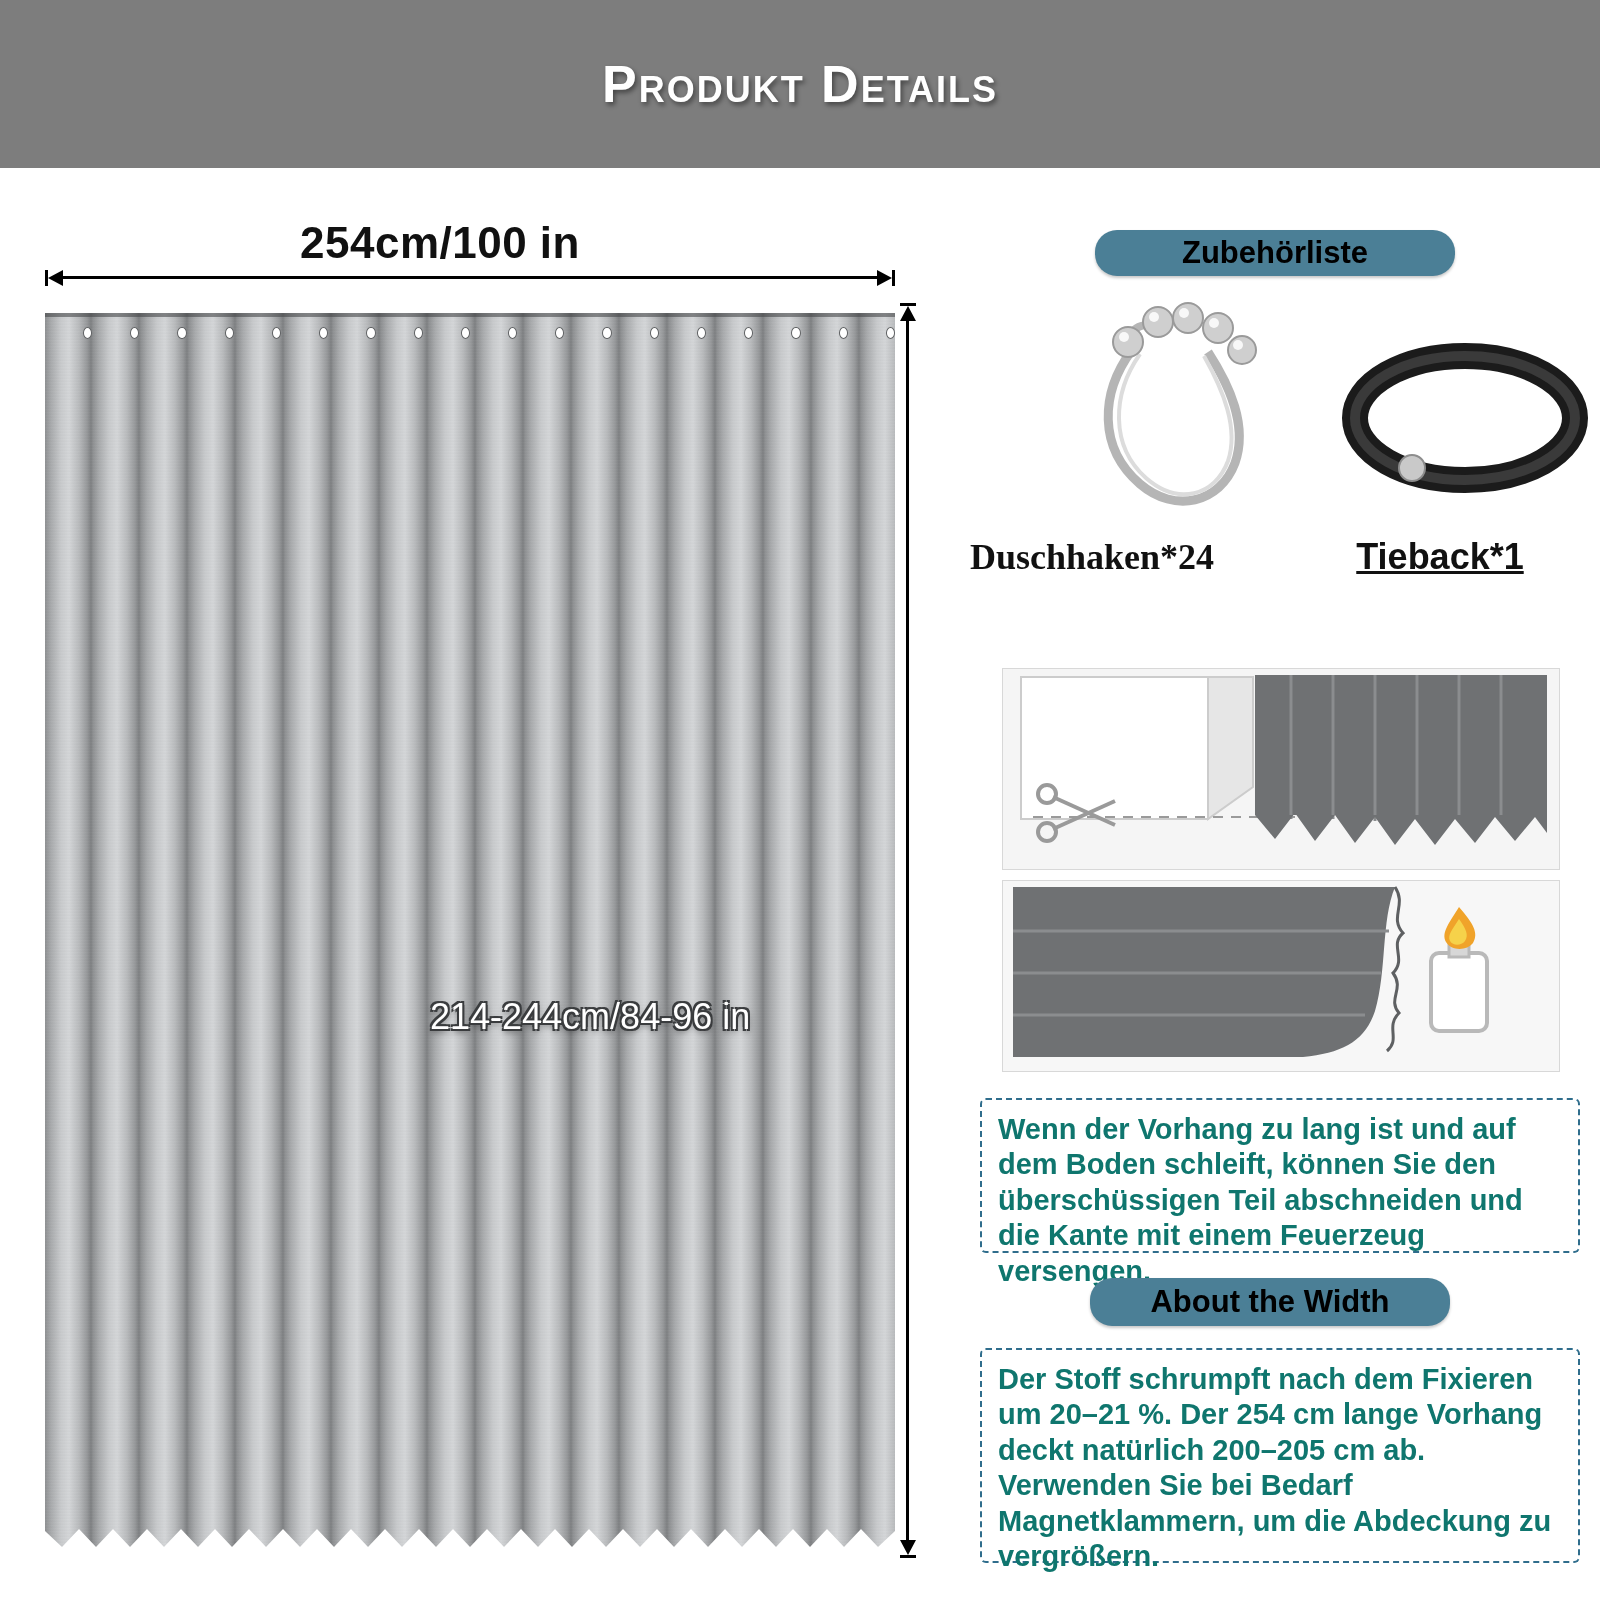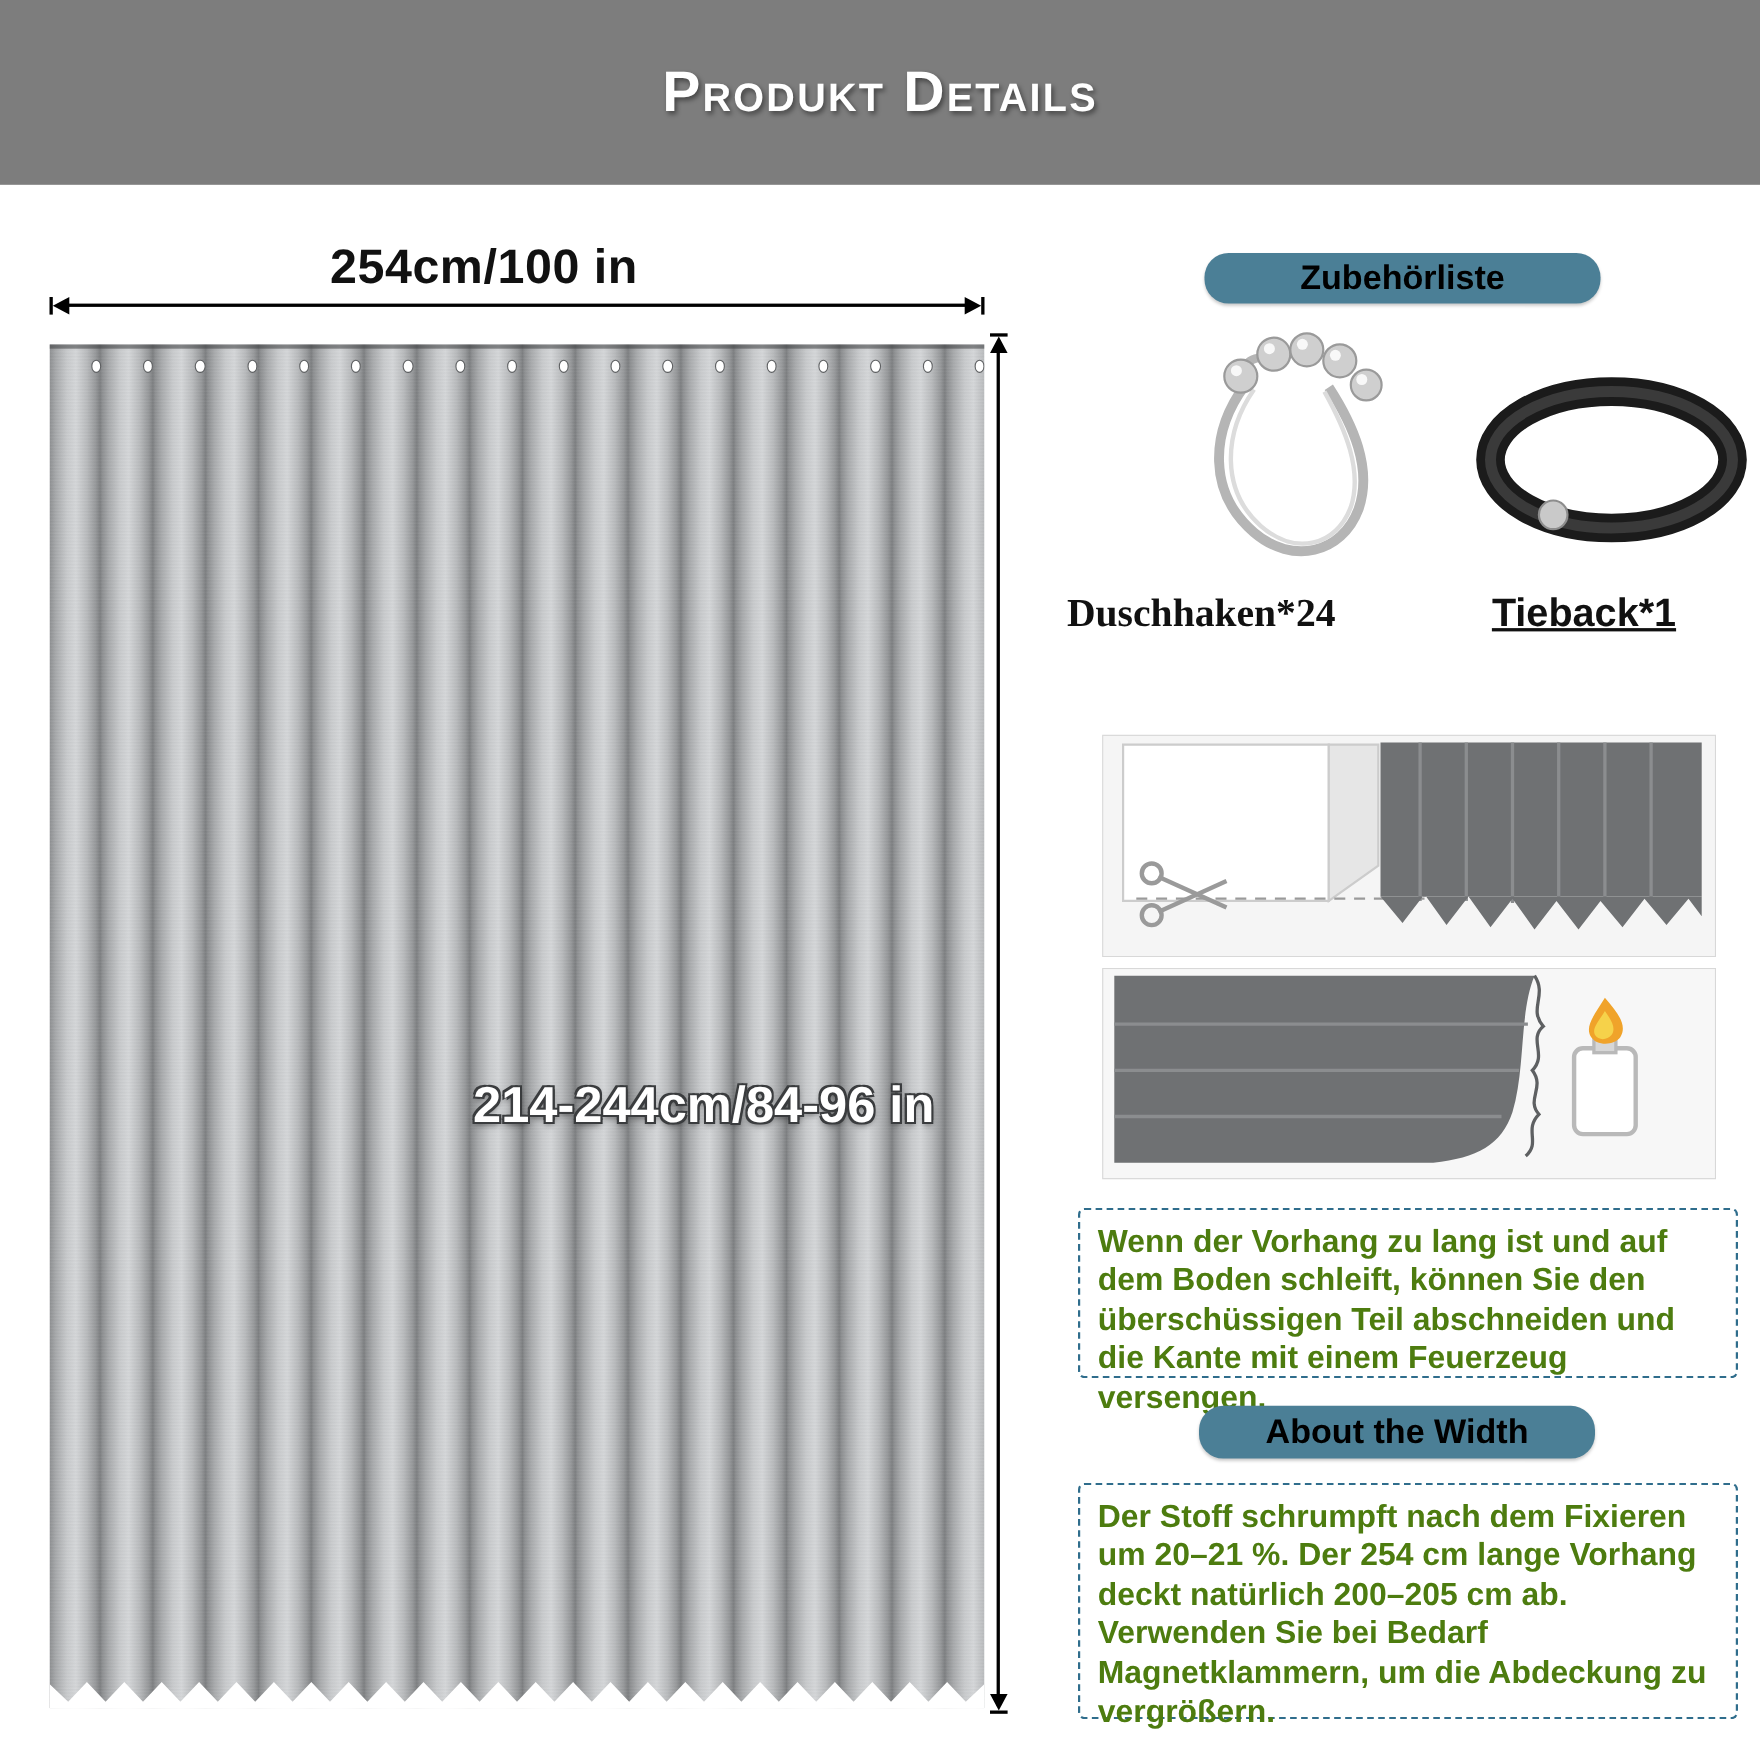--- a/index.html
+++ b/index.html
@@ -177,23 +177,23 @@
     position: absolute;
     left: 0; top: 0;
     width: 850px; height: 4px;
     background: rgba(60,62,64,0.55);
   }
   .hem-svg { position: absolute; left: 0; bottom: 0; }
 
   .height-label {
     position: absolute;
     left: 430px;
-    top: 809px;
-    font-size: 46px;
-    font-weight: bold;
+    top: 828px;
+    font-size: 36px;
+    font-weight: normal;
     color: #ffffff;
     text-shadow:
       -2px -2px 0 #3a3c3e,
        2px -2px 0 #3a3c3e,
       -2px  2px 0 #3a3c3e,
        2px  2px 0 #3a3c3e,
        0 3px 6px rgba(0,0,0,0.5);
     white-space: nowrap;
   }
 
@@ -264,21 +264,21 @@
   .note-box {
     position: absolute;
     left: 20px;
     width: 600px;
     border: 2px dashed #2f6d8c;
     border-radius: 6px;
     box-sizing: border-box;
     padding: 12px 14px 14px 16px;
     font-size: 29px;
     line-height: 1.22;
-    color: #4d7c0f;
+    color: #0f766e;
     font-weight: 600;
   }
   .note-height { top: 930px; height: 155px; }
   .note-width  { top: 1180px; height: 215px; }
 
   .note-box p { margin: 0; }
 </style>
 </head>
 <body>
 

